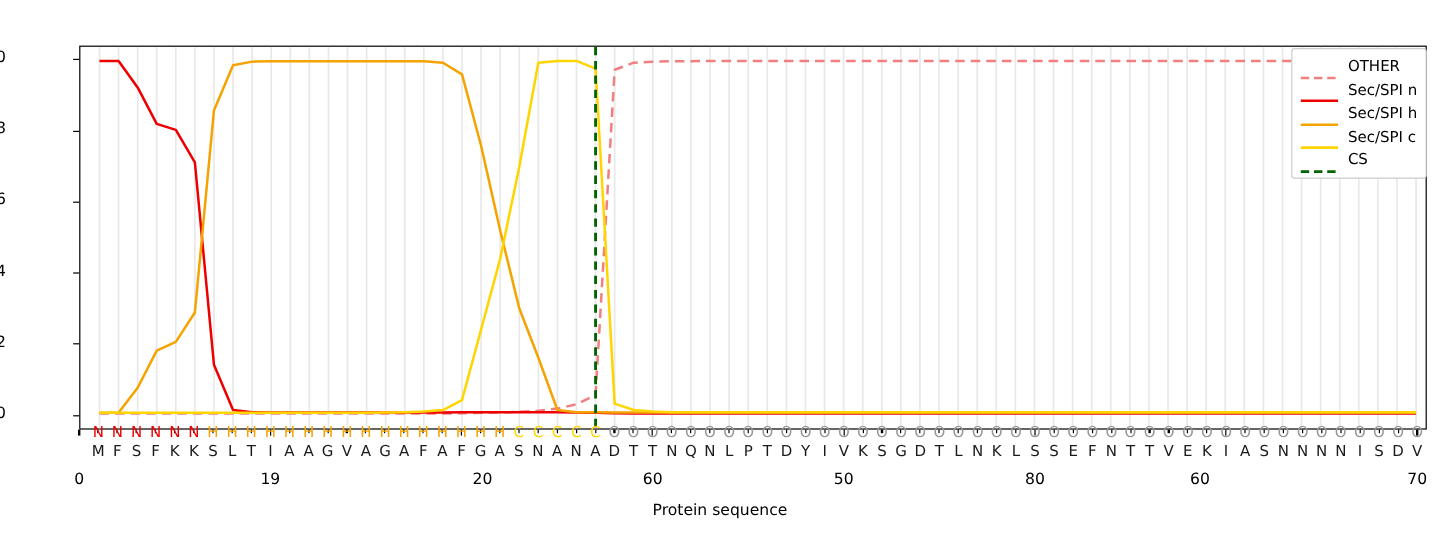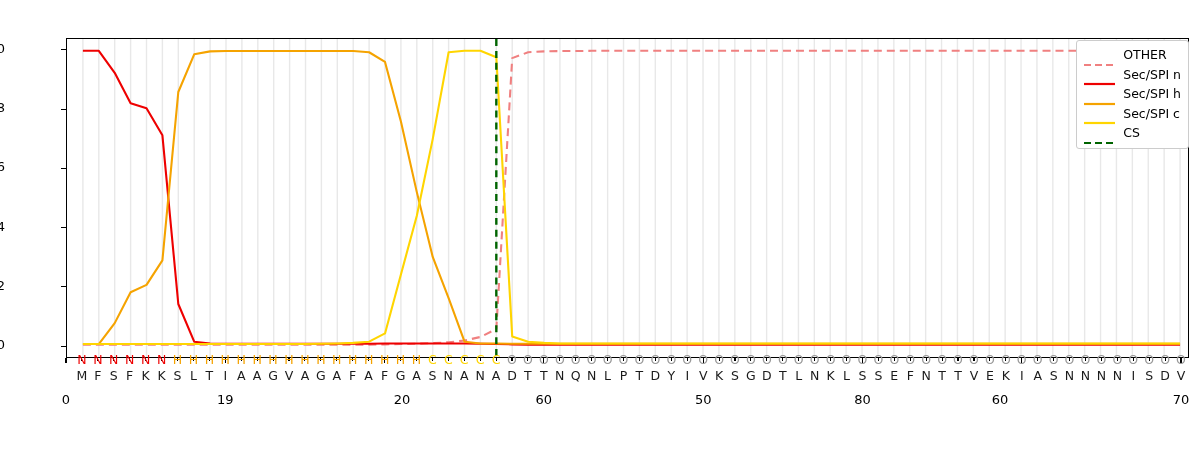--- a/index.html
+++ b/index.html
@@ -36,20 +36,21 @@
   .lgrow{display:flex;align-items:center;height:19.5px;}
   .lgline{width:33px;height:0;margin-right:7px;flex:0 0 33px;}
   .lglbl{font-size:12.5px;color:#000;white-space:nowrap;}
 </style>
 </head>
 <body>
 
 <div id="fig">
 
 
+  <div id="xlabel">Protein sequence</div>
 
   <div id="plot">
     <svg id="svgwrap" viewBox="0 0 1123 320" preserveAspectRatio="none">
       <g id="gridlines">
           <line x1="15.929078014184396" x2="15.929078014184396" y1="0" y2="320" stroke="#e8e8e8" stroke-width="1.4"></line>
           <line x1="31.858156028368793" x2="31.858156028368793" y1="0" y2="320" stroke="#e8e8e8" stroke-width="1.4"></line>
           <line x1="47.78723404255319" x2="47.78723404255319" y1="0" y2="320" stroke="#e8e8e8" stroke-width="1.4"></line>
           <line x1="63.716312056737586" x2="63.716312056737586" y1="0" y2="320" stroke="#e8e8e8" stroke-width="1.4"></line>
           <line x1="79.64539007092199" x2="79.64539007092199" y1="0" y2="320" stroke="#e8e8e8" stroke-width="1.4"></line>
           <line x1="95.57446808510637" x2="95.57446808510637" y1="0" y2="320" stroke="#e8e8e8" stroke-width="1.4"></line>

